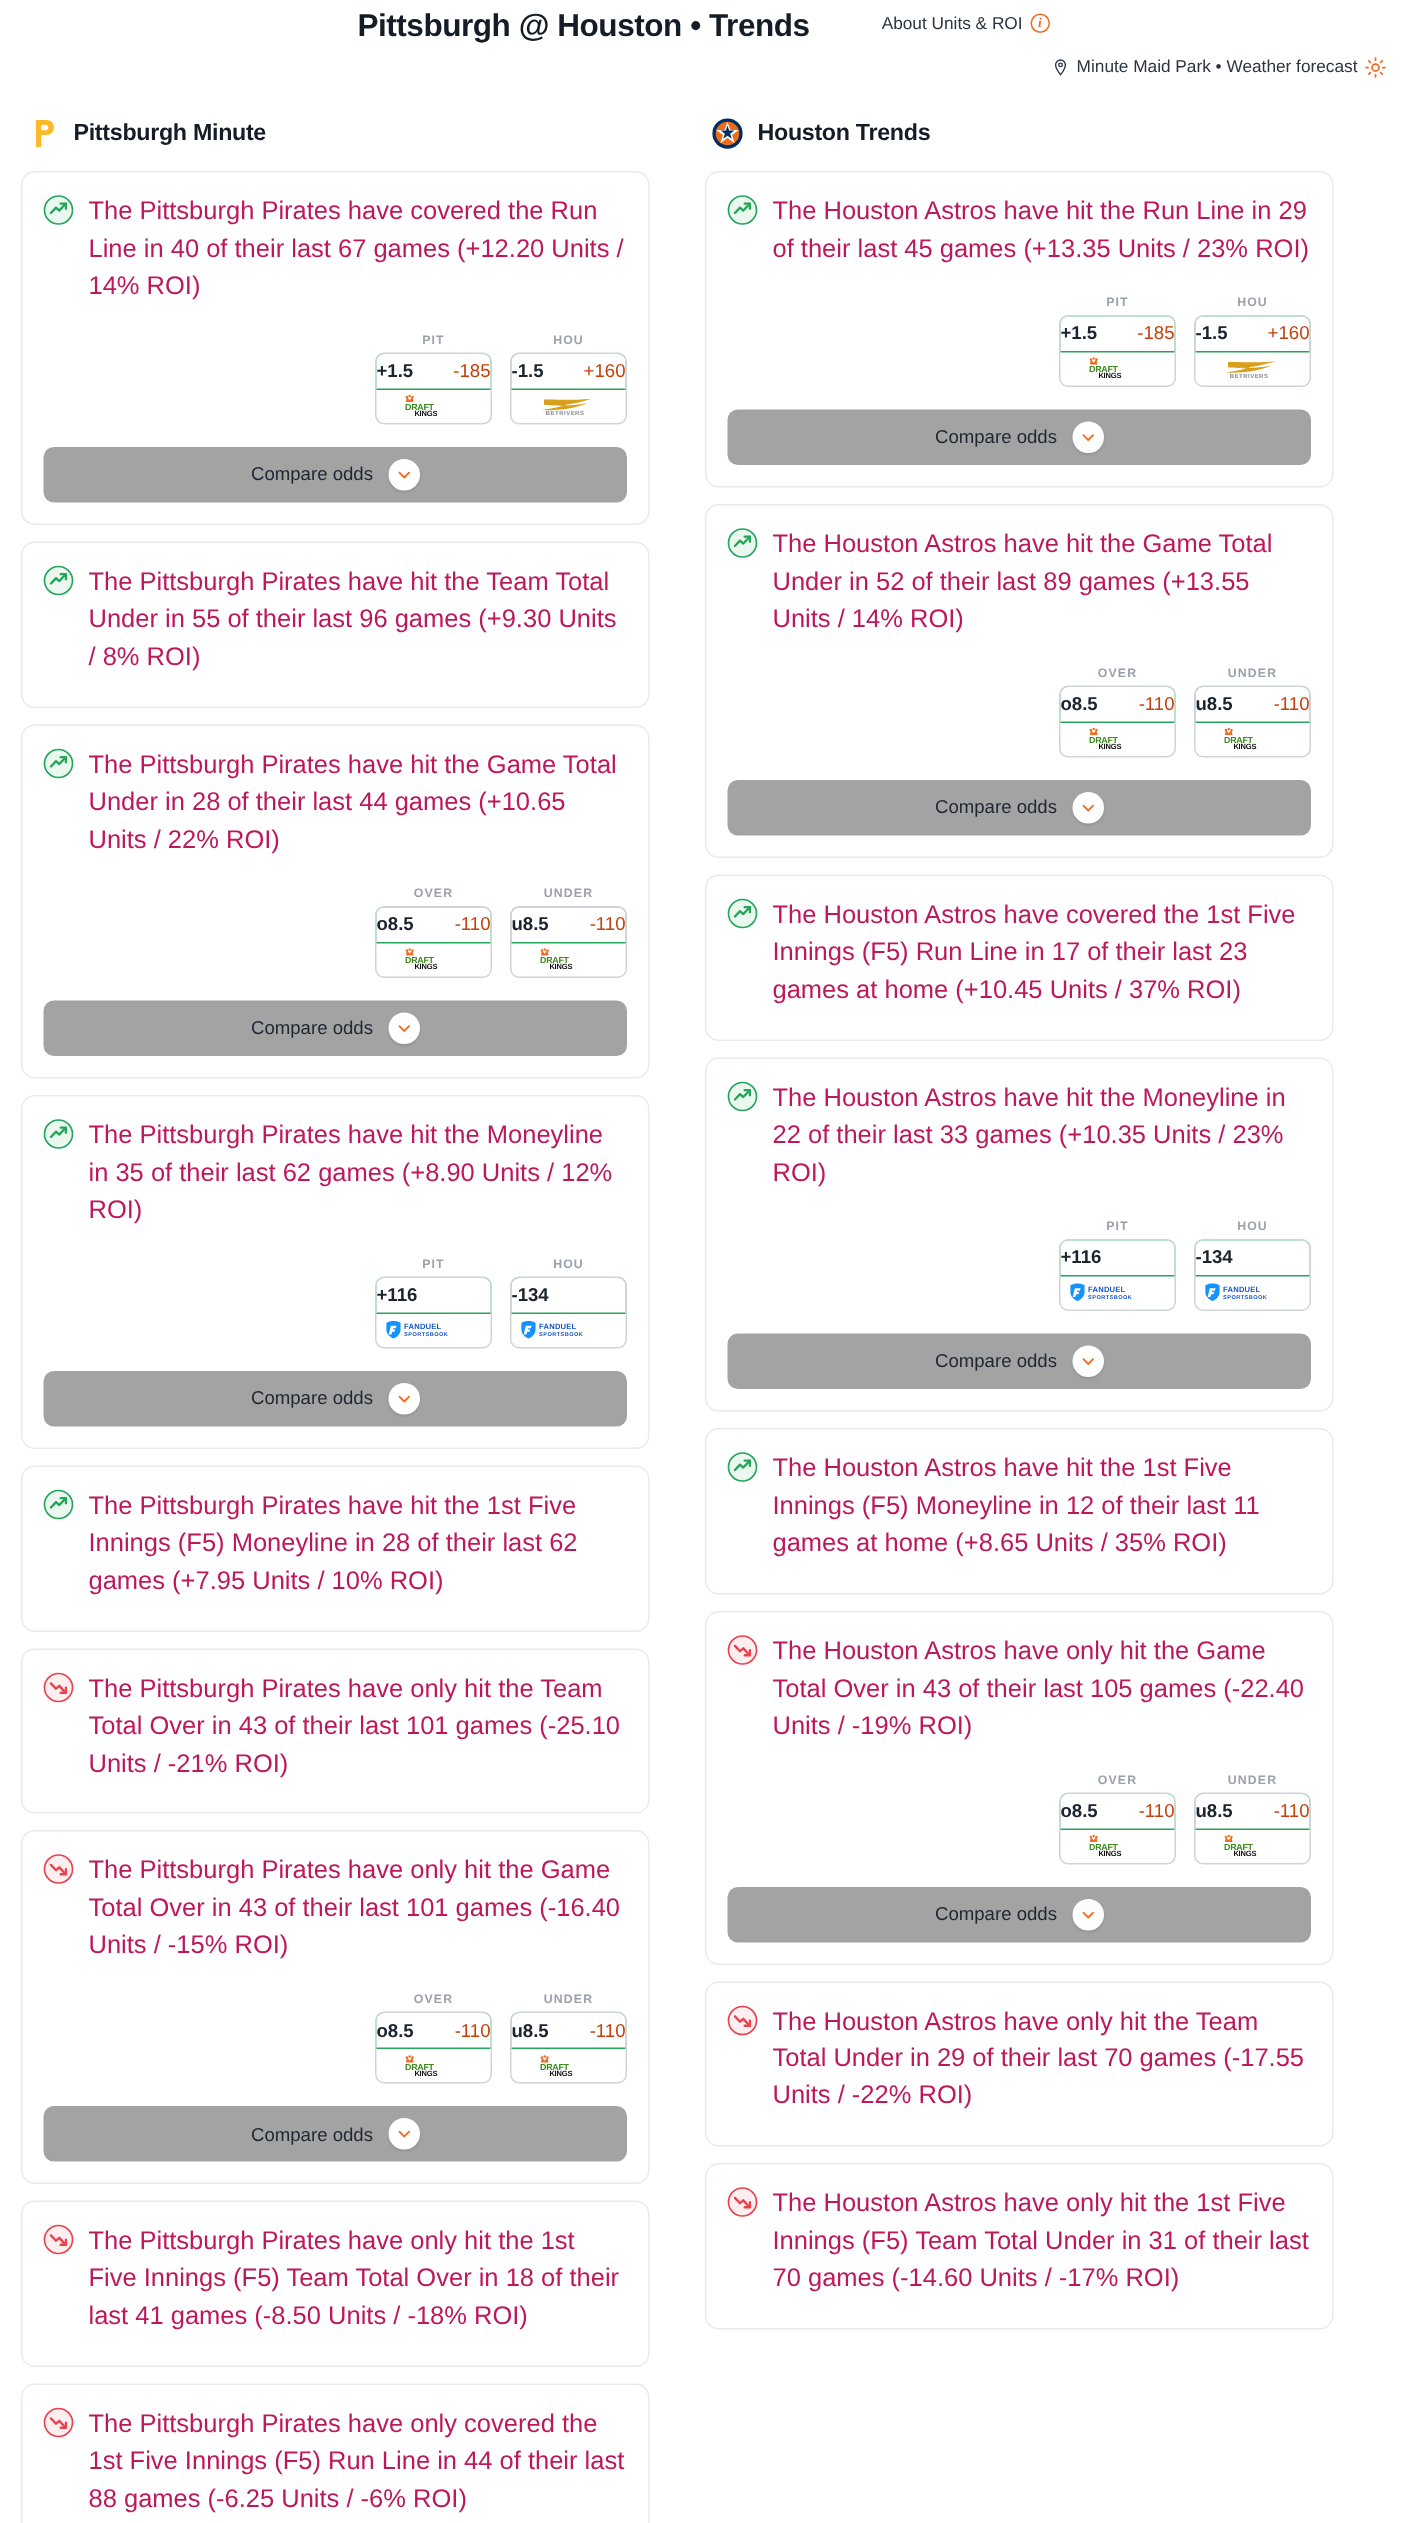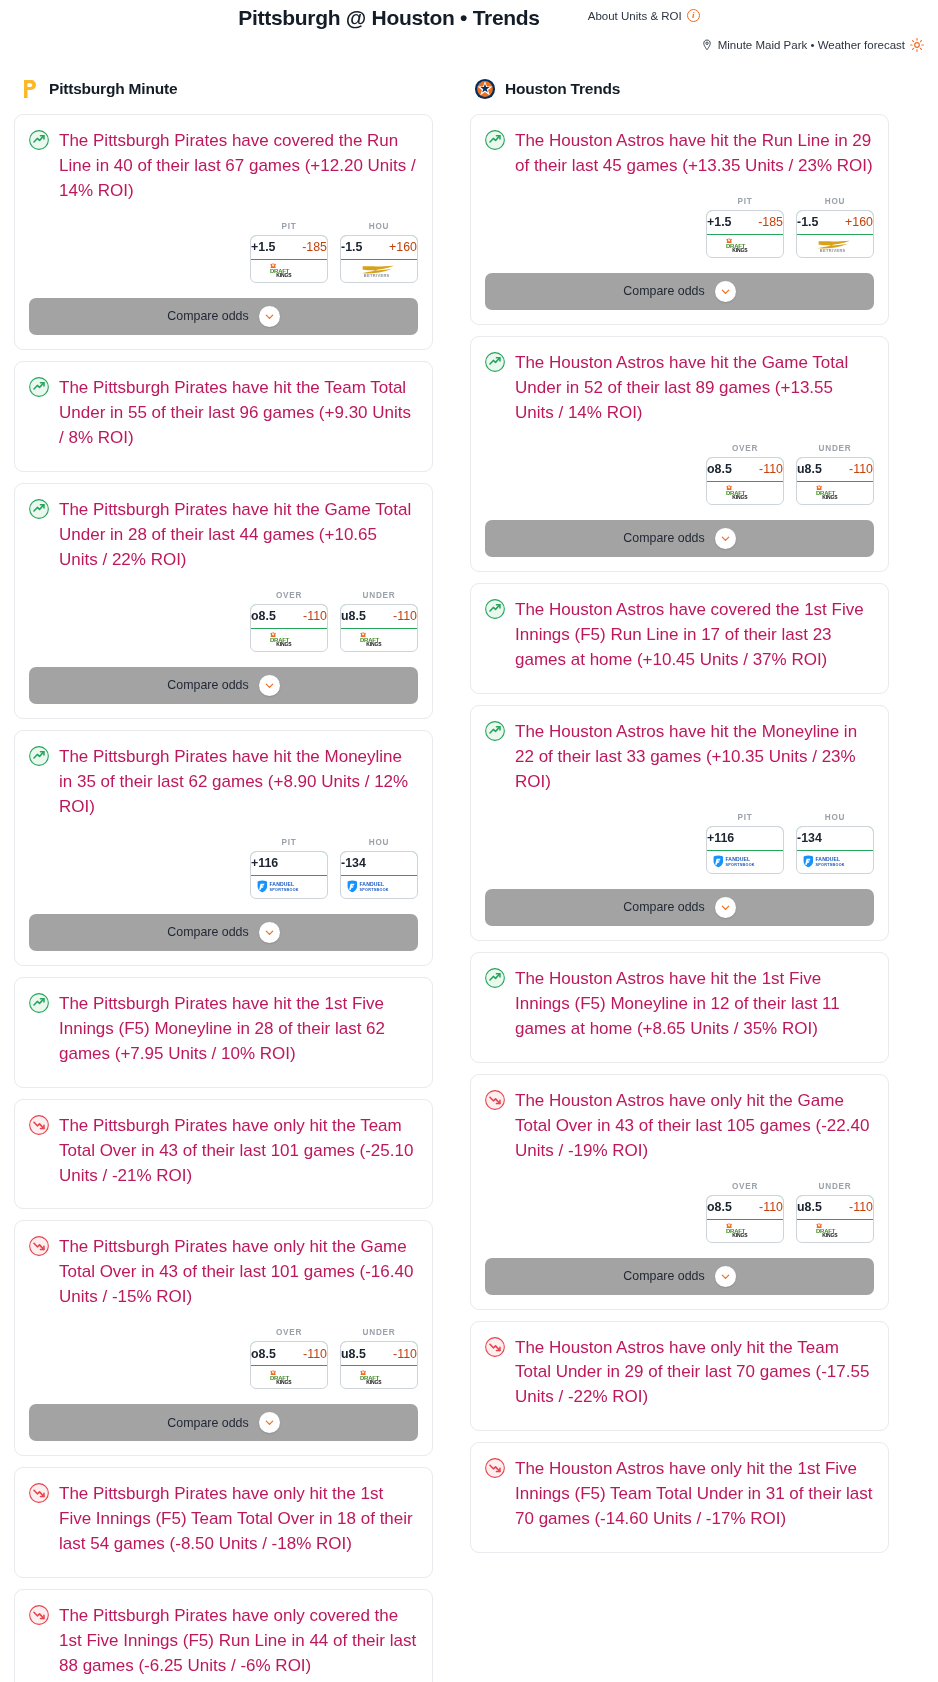--- a/index.html
+++ b/index.html
@@ -440,21 +440,21 @@
         </div>
       </div>
       <div class="card">
         <div class="card-body">
           <div class="trend-row">
             <svg class="trend-icon" viewBox="0 0 24 24">
               <circle cx="12" cy="12" r="10.2" fill="#fdeef0" stroke="#e8424c" stroke-width="1.2"></circle>
               <path d="M6.5 9.0 L10.2 12.9 L12.6 10.8 L17.2 15.8" fill="none" stroke="#e8424c" stroke-width="1.7" stroke-linecap="round" stroke-linejoin="round"></path>
               <path d="M13.6 15.8 H17.4 V12.2" fill="none" stroke="#e8424c" stroke-width="1.7" stroke-linecap="round" stroke-linejoin="round"></path>
             </svg>
-            <div class="trend-text">The Pittsburgh Pirates have only hit the 1st Five Innings (F5) Team Total Over in 18 of their last 54 games (-8.50 Units / -18% ROI)</div>
+            <div class="trend-text">The Pittsburgh Pirates have only hit the 1st Five Innings (F5) Team Total Over in 18 of their last 41 games (-8.50 Units / -18% ROI)</div>
           </div>
         </div>
         <div class="card-pad-bottom"></div>
       </div>
       <div class="card">
         <div class="card-body">
           <div class="trend-row">
             <svg class="trend-icon" viewBox="0 0 24 24">
               <circle cx="12" cy="12" r="10.2" fill="#fdeef0" stroke="#e8424c" stroke-width="1.2"></circle>
               <path d="M6.5 9.0 L10.2 12.9 L12.6 10.8 L17.2 15.8" fill="none" stroke="#e8424c" stroke-width="1.7" stroke-linecap="round" stroke-linejoin="round"></path>

